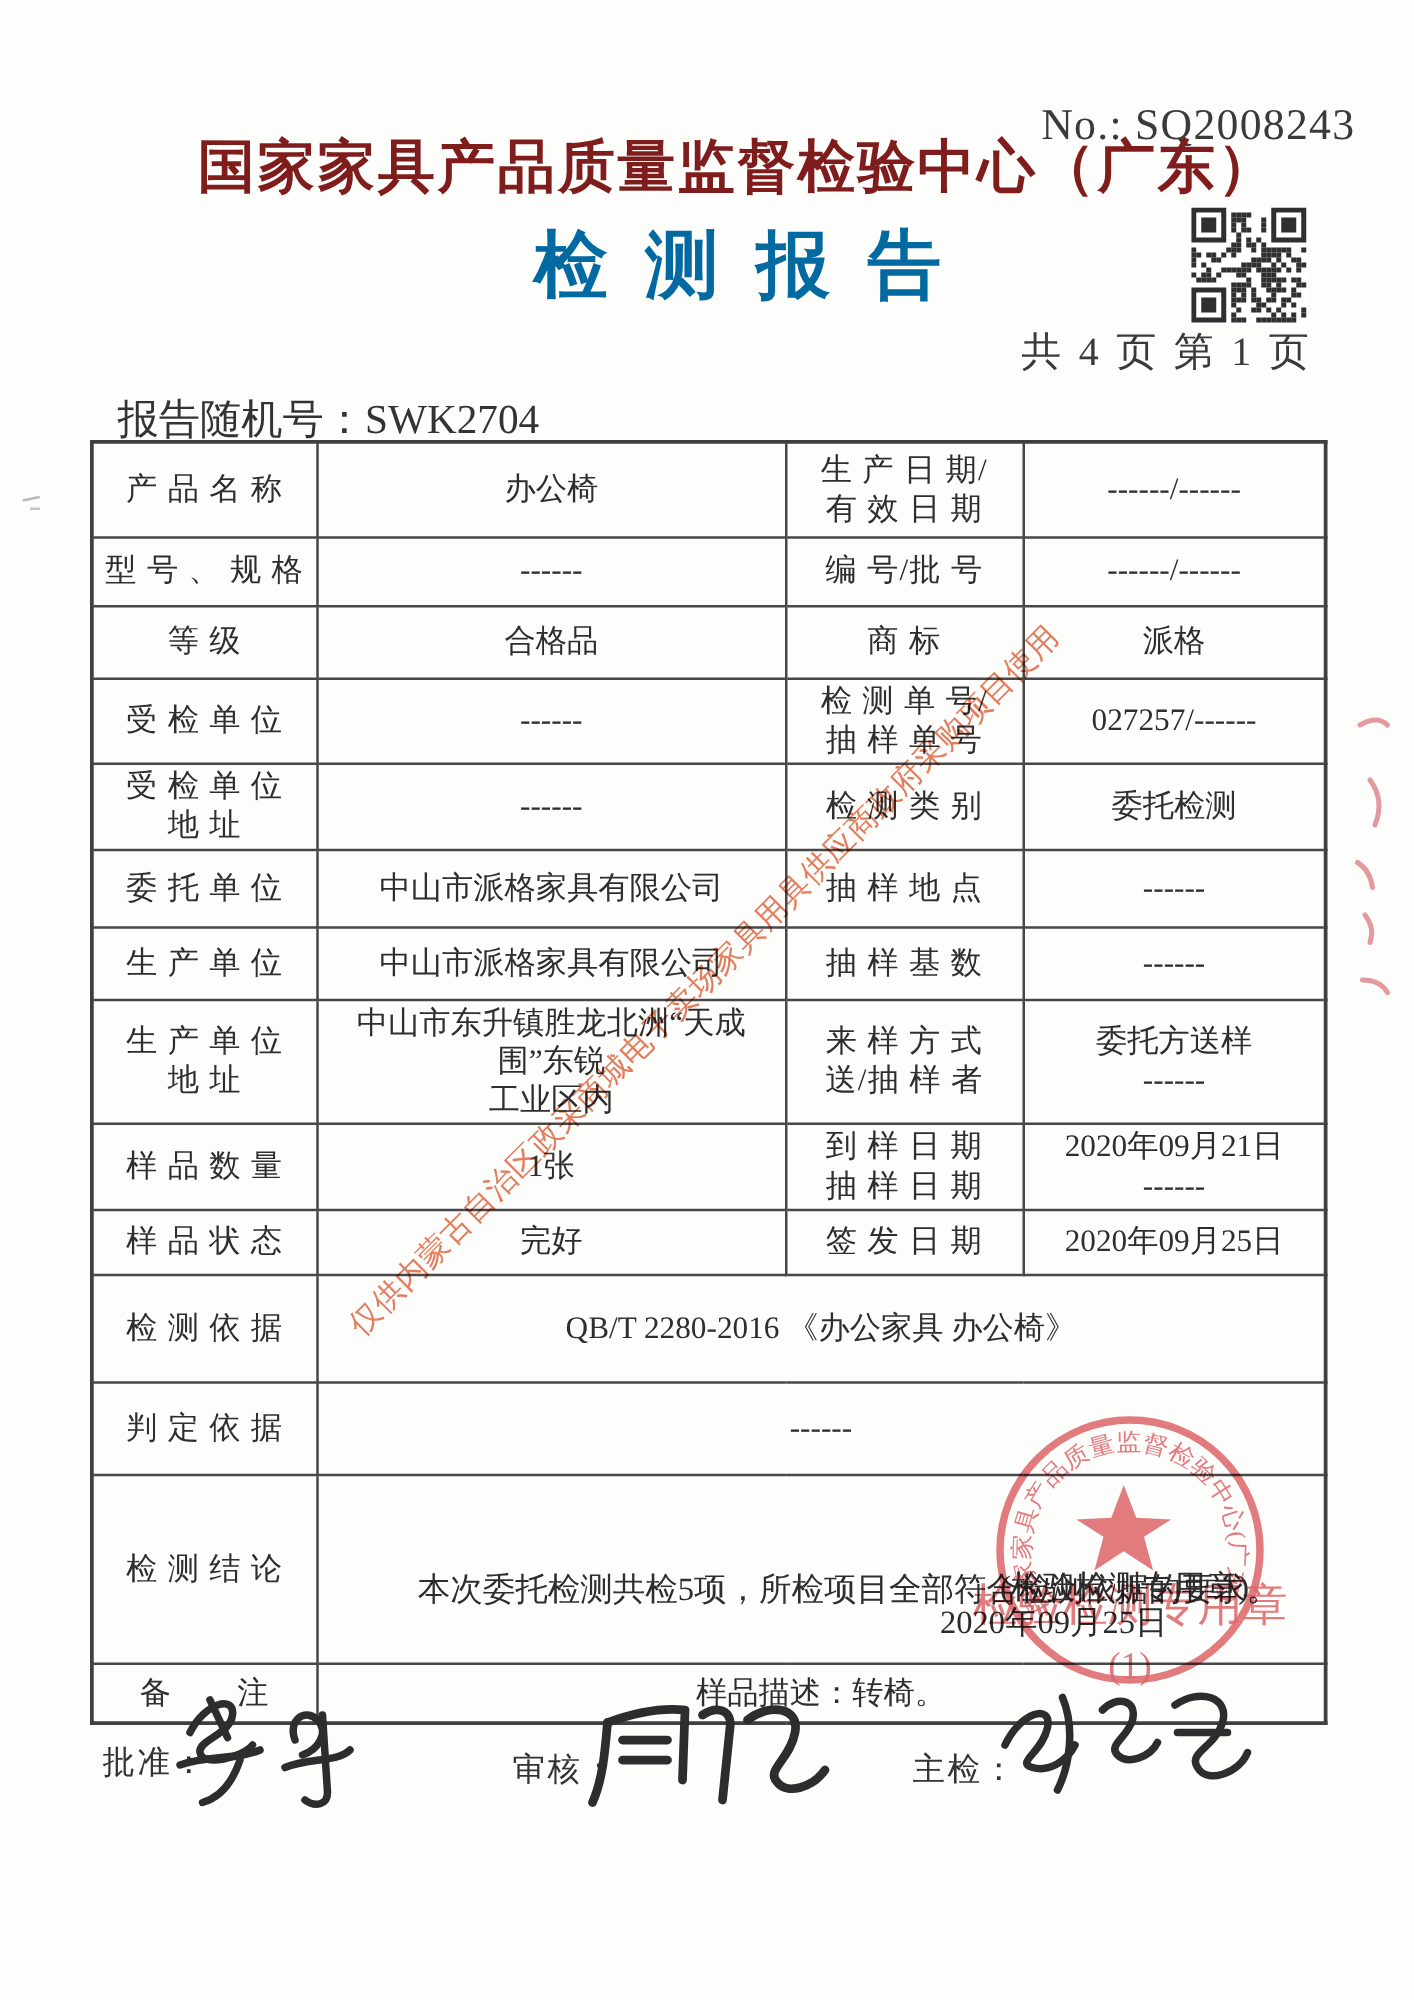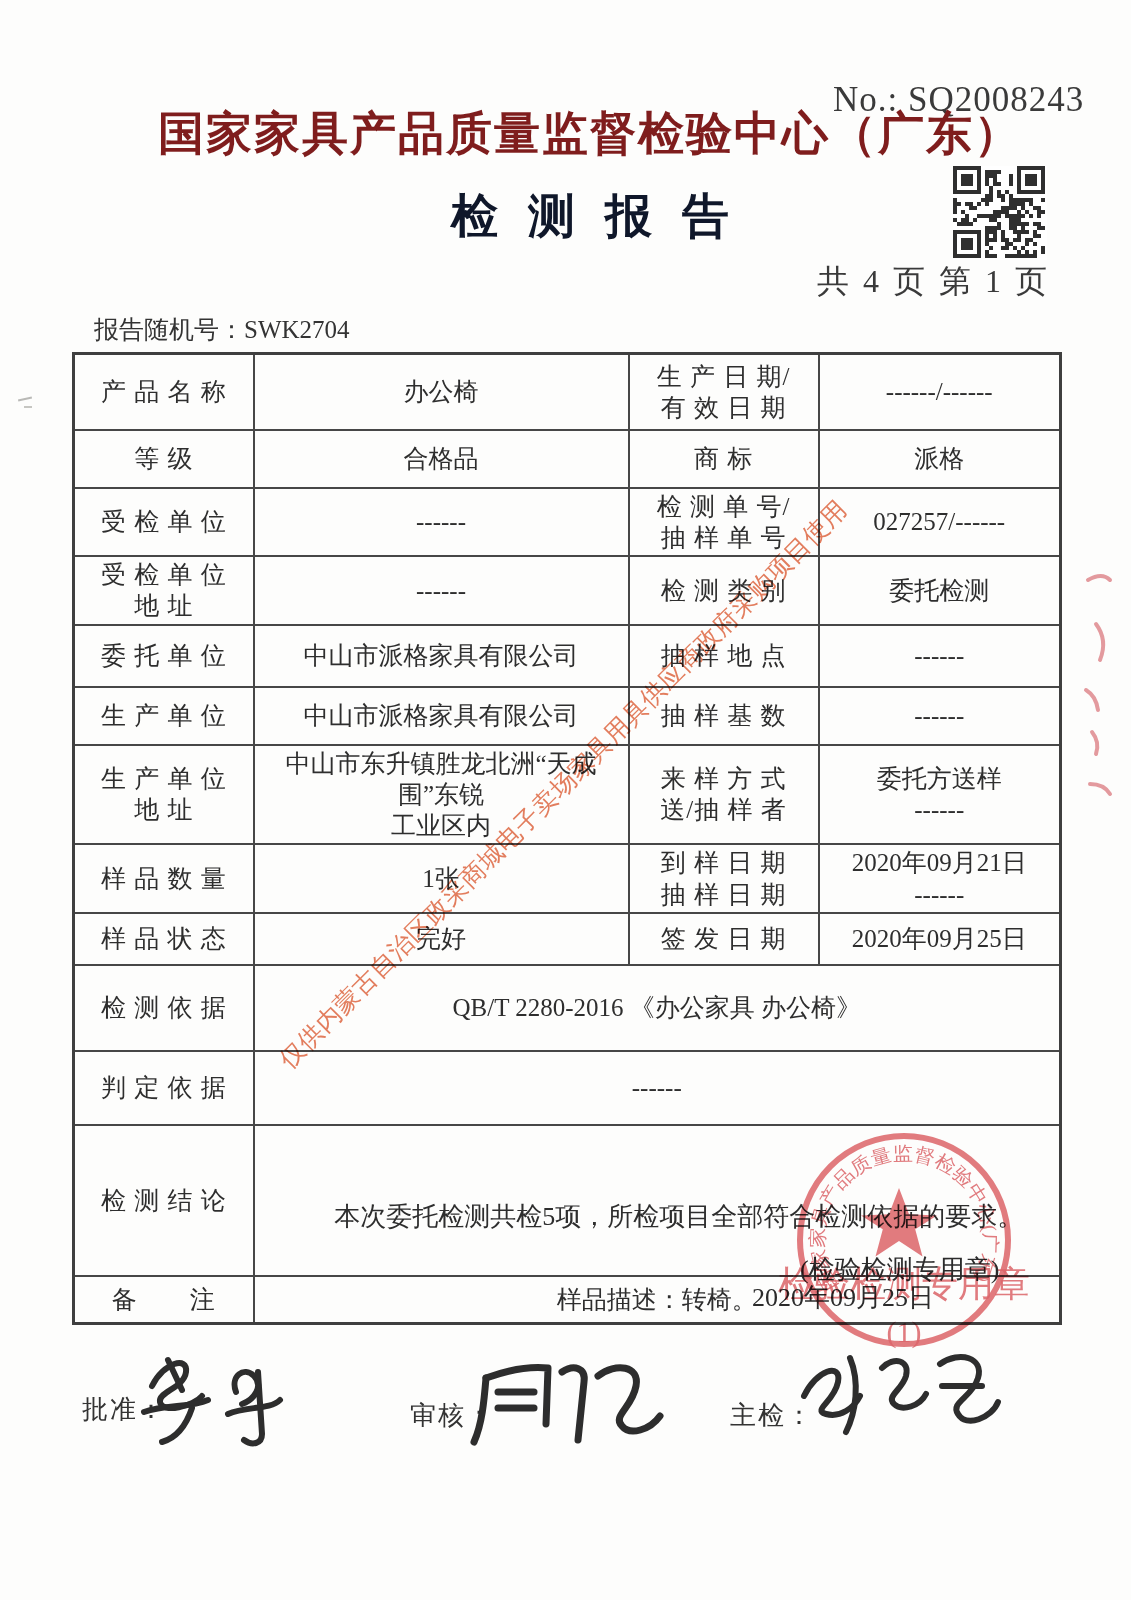--- a/index.html
+++ b/index.html
@@ -6,24 +6,24 @@
   body{
     width:1131px;height:1600px;position:relative;overflow:hidden;
     background:#fdfdfc;color:#2e2e2e;
     font-family:"Liberation Serif","DejaVu Serif",serif;
   }
   .abs{position:absolute;}
   
   .report-no{left:833px;top:80px;font-size:35px;letter-spacing:1px;color:#3a3a3a;}
   .title{left:90px;top:103px;width:1000px;text-align:center;font-size:46px;font-weight:bold;
          letter-spacing:2px;color:#7f1d1d;}
-  .subtitle{left:90px;top:185px;width:1000px;text-align:center;font-size:47px;font-weight:bold;
-         letter-spacing:30px;text-indent:30px;color:#0f172a;}
+  .subtitle{left:90px;top:173px;width:1000px;text-align:center;font-size:59px;font-weight:bold;
+         letter-spacing:30px;text-indent:30px;color:#0369a1;}
   .page-info{left:790px;top:260px;width:260px;text-align:right;font-size:32px;letter-spacing:3px;color:#3a3a3a;}
-  .serial{left:94px;top:313px;font-size:25px;color:#333;}
+  .serial{left:94px;top:313px;font-size:33px;color:#333;}
   
   table.rep{position:absolute;left:72px;top:352px;width:987px;border-collapse:collapse;table-layout:fixed;}
   table.rep td{border:2px solid #474747;vertical-align:middle;text-align:center;
                font-size:25px;color:#2e2e2e;padding:2px 4px;white-space:pre-line;line-height:1.25;}
   table.rep{border:3px solid #3f3f3f;}
   td.lab{font-size:26px;letter-spacing:1px;}
   td.val-left{text-align:left;padding-left:12px;}
   td.addr{font-size:22px;line-height:1.4;}
   td.concl{vertical-align:top;text-align:left;}
   .concl-text{margin:32px 18px 0 10px;text-indent:2em;font-size:26px;line-height:1.35;}
@@ -237,20 +237,26 @@
       <col style="width:242px">
     </colgroup>
   <tbody>
       <tr style="height:76px">
     <td class="lab">产 品 名 称</td>
     <td>办公椅</td>
     <td class="lab">生 产 日 期/
 有 效 日 期</td>
     <td>------/------</td>
   </tr>
+  <tr style="height:55px">
+    <td class="lab">型 号 、 规 格</td>
+    <td>------</td>
+    <td class="lab">编 号/批 号</td>
+    <td>------/------</td>
+  </tr>
   <tr style="height:58px">
     <td class="lab">等 级</td>
     <td>合格品</td>
     <td class="lab">商 标</td>
     <td>派格</td>
   </tr>
   <tr style="height:57px">
     <td class="lab">受 检 单 位</td>
     <td>------</td>
     <td class="lab">检 测 单 号/

